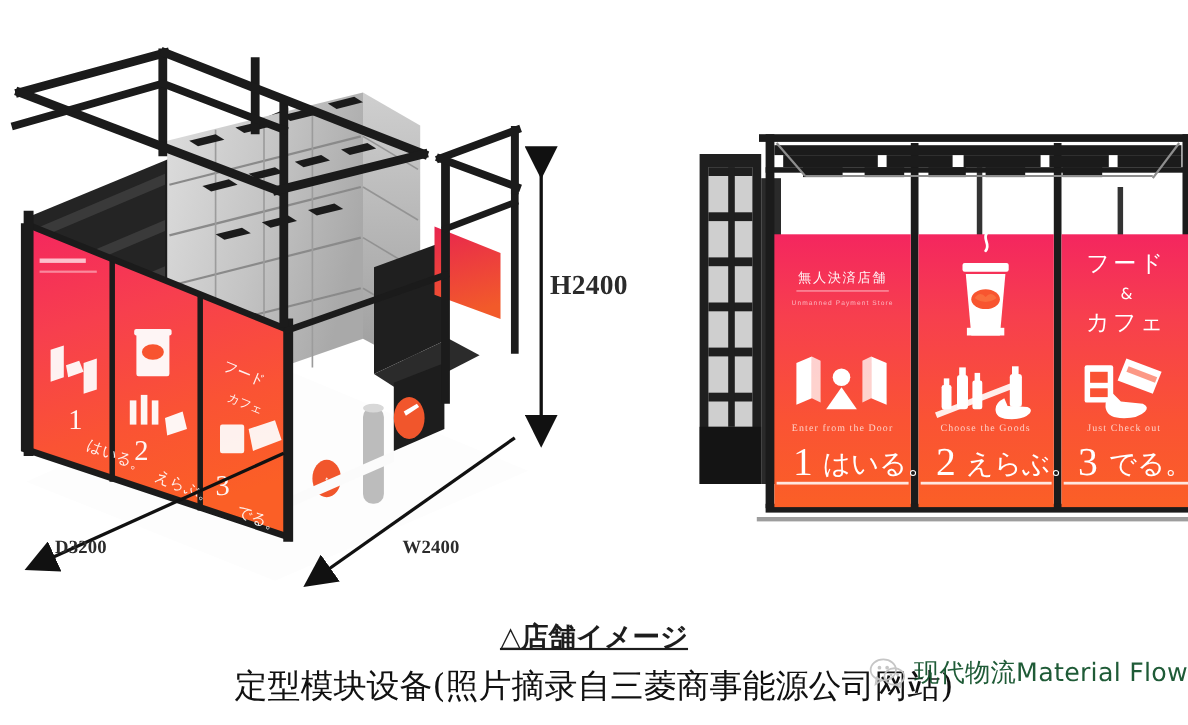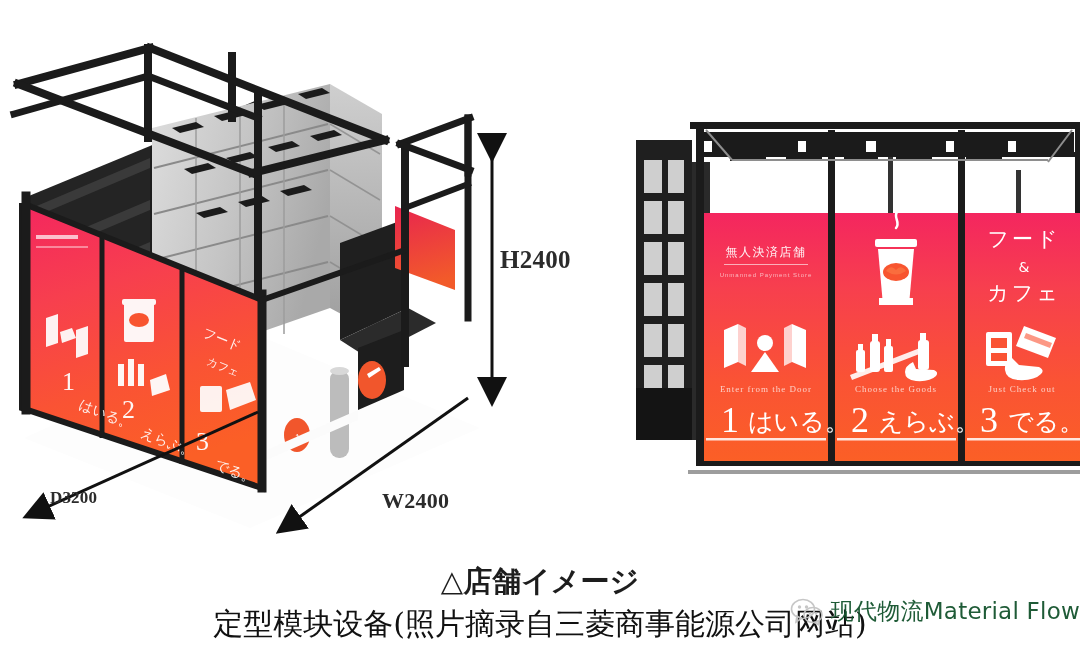--- a/index.html
+++ b/index.html
@@ -226,21 +226,21 @@
 
     <line x1="492" y1="148" x2="492" y2="392" stroke="#111" stroke-width="3" marker-start="url(#arrH)" marker-end="url(#arrH)"></line>
 
     <line x1="258" y1="412" x2="36" y2="512" stroke="#111" stroke-width="3" marker-end="url(#arrH)"></line>
 
     <line x1="468" y1="398" x2="288" y2="525" stroke="#111" stroke-width="3" marker-end="url(#arrH)"></line>
   </svg>
 
   <div class="dim-label" style="left:500px;top:246px;font-size:25px;">H2400</div>
   <div class="dim-label" style="left:50px;top:488px;font-size:17px;">D3200</div>
-  <div class="dim-label" style="left:382px;top:488px;font-size:22px;">W2400</div>
+  <div class="dim-label" style="left:366px;top:488px;font-size:17px;">W2400</div>
 
   <div id="right-model">
     <svg width="470" height="380" viewBox="0 0 470 380">
       <defs>
         <linearGradient id="pgradR" x1="0" y1="0" x2="0" y2="1">
           <stop offset="0%" stop-color="#f4265f"></stop>
           <stop offset="30%" stop-color="#f73f4e"></stop>
           <stop offset="68%" stop-color="#fa5334"></stop>
           <stop offset="100%" stop-color="#fb5f26"></stop>
         </linearGradient>
@@ -367,21 +367,21 @@
       <text id="r-p3-en" x="402" y="292" font-size="9" fill="rgba(255,255,255,.72)" text-anchor="middle" font-family="Liberation Serif, serif" letter-spacing="1">Just Check out</text>
       <text id="r-p3-num" x="360" y="332" font-size="36" fill="#fff" font-family="Liberation Serif, serif">3</text>
       <text id="r-p3-step" x="388" y="330" font-size="25" fill="#fff" font-family="DejaVu Sans, sans-serif">でる。</text>
 
       <text id="r-p3-h1" x="404" y="146" font-size="21" fill="#fff" text-anchor="middle" font-family="DejaVu Sans, sans-serif" letter-spacing="3">フード</text>
       <text id="r-p3-h2" x="404" y="172" font-size="14" fill="#fff" text-anchor="middle" font-family="DejaVu Sans, sans-serif">&amp;</text>
       <text id="r-p3-h3" x="404" y="200" font-size="21" fill="#fff" text-anchor="middle" font-family="DejaVu Sans, sans-serif" letter-spacing="3">カフェ</text>
     </svg>
   </div>
 
-  <div class="cap-jp" style="top:562px;font-size:29px;">△店舗イメージ</div>
+  <div class="cap-jp" style="top:562px;font-size:25px;text-decoration:underline;">△店舗イメージ</div>
 
   <div class="cap-cn" style="top:604px;font-size:30px;">定型模块设备(照片摘录自三菱商事能源公司网站)</div>
 
   <div id="watermark">
     <svg width="34" height="28" viewBox="0 0 34 28">
       <ellipse cx="13" cy="11" rx="11.5" ry="9.5" fill="none" stroke="#c4c4c4" stroke-width="1.6"></ellipse>
       <polygon points="7,18 6,24 11.5,20.5" fill="none" stroke="#c4c4c4" stroke-width="1.6"></polygon>
       <circle cx="9.5" cy="9" r="1.7" fill="#c4c4c4"></circle>
       <circle cx="16.5" cy="9" r="1.7" fill="#c4c4c4"></circle>
       <ellipse cx="23" cy="17" rx="9" ry="7.5" fill="none" stroke="#c4c4c4" stroke-width="1.6"></ellipse>

